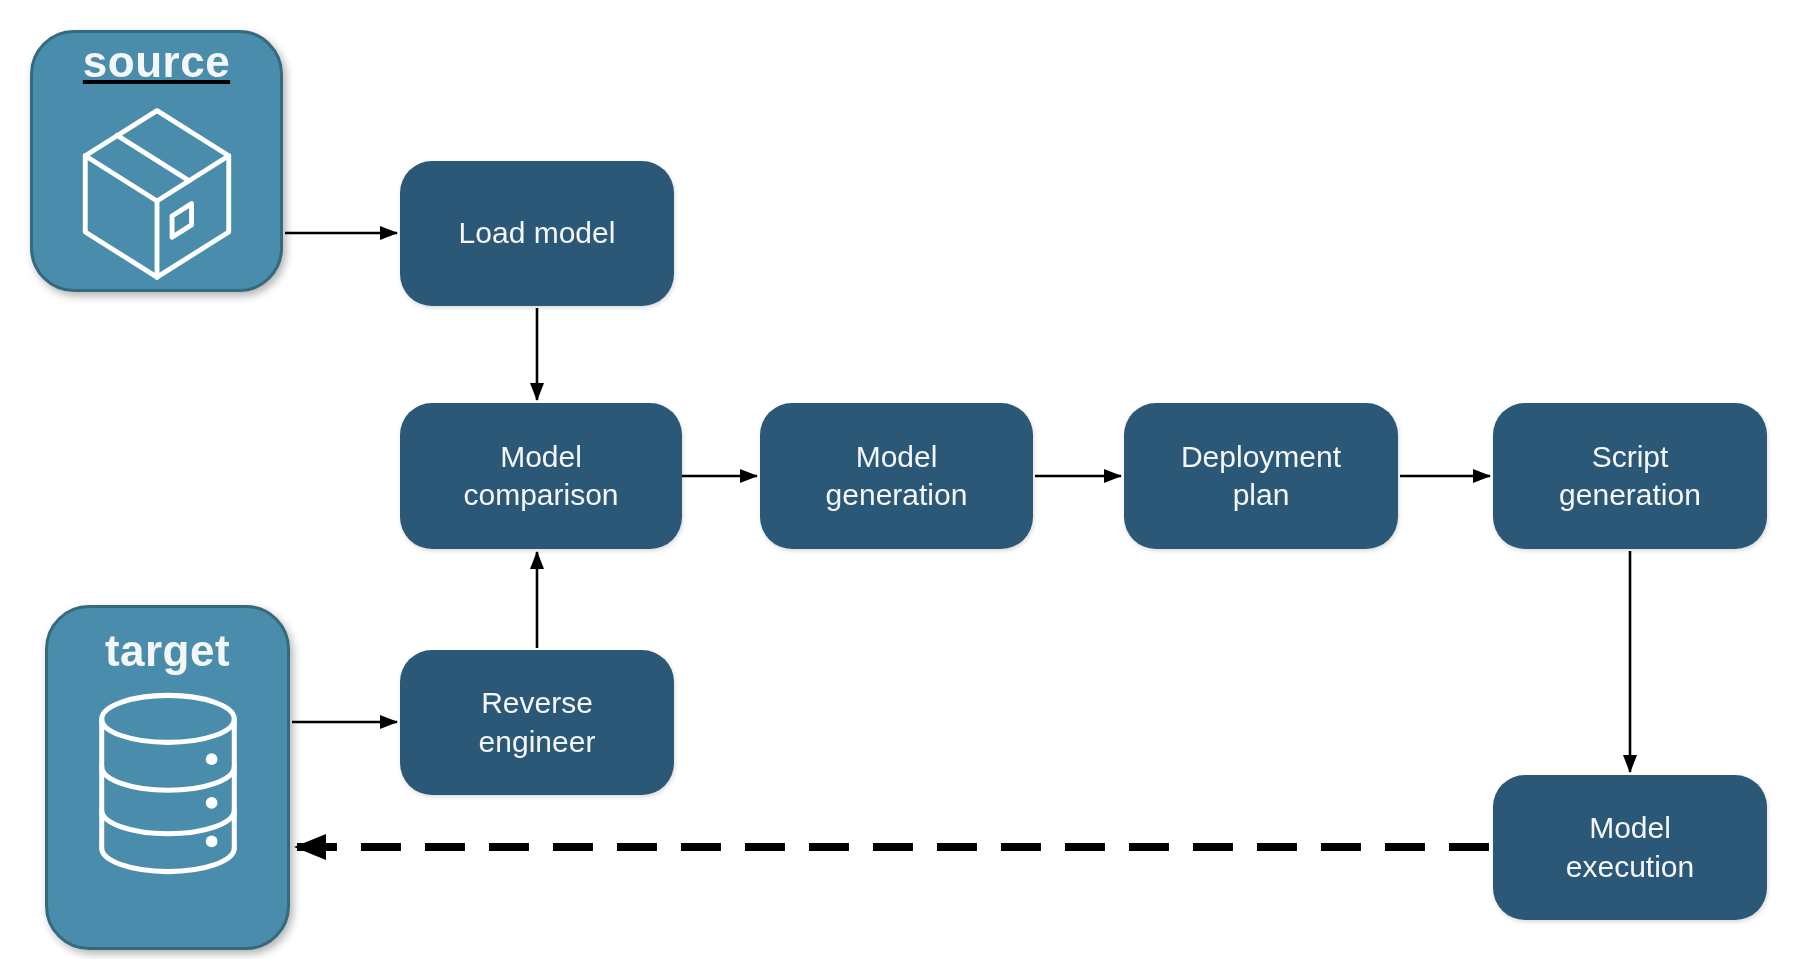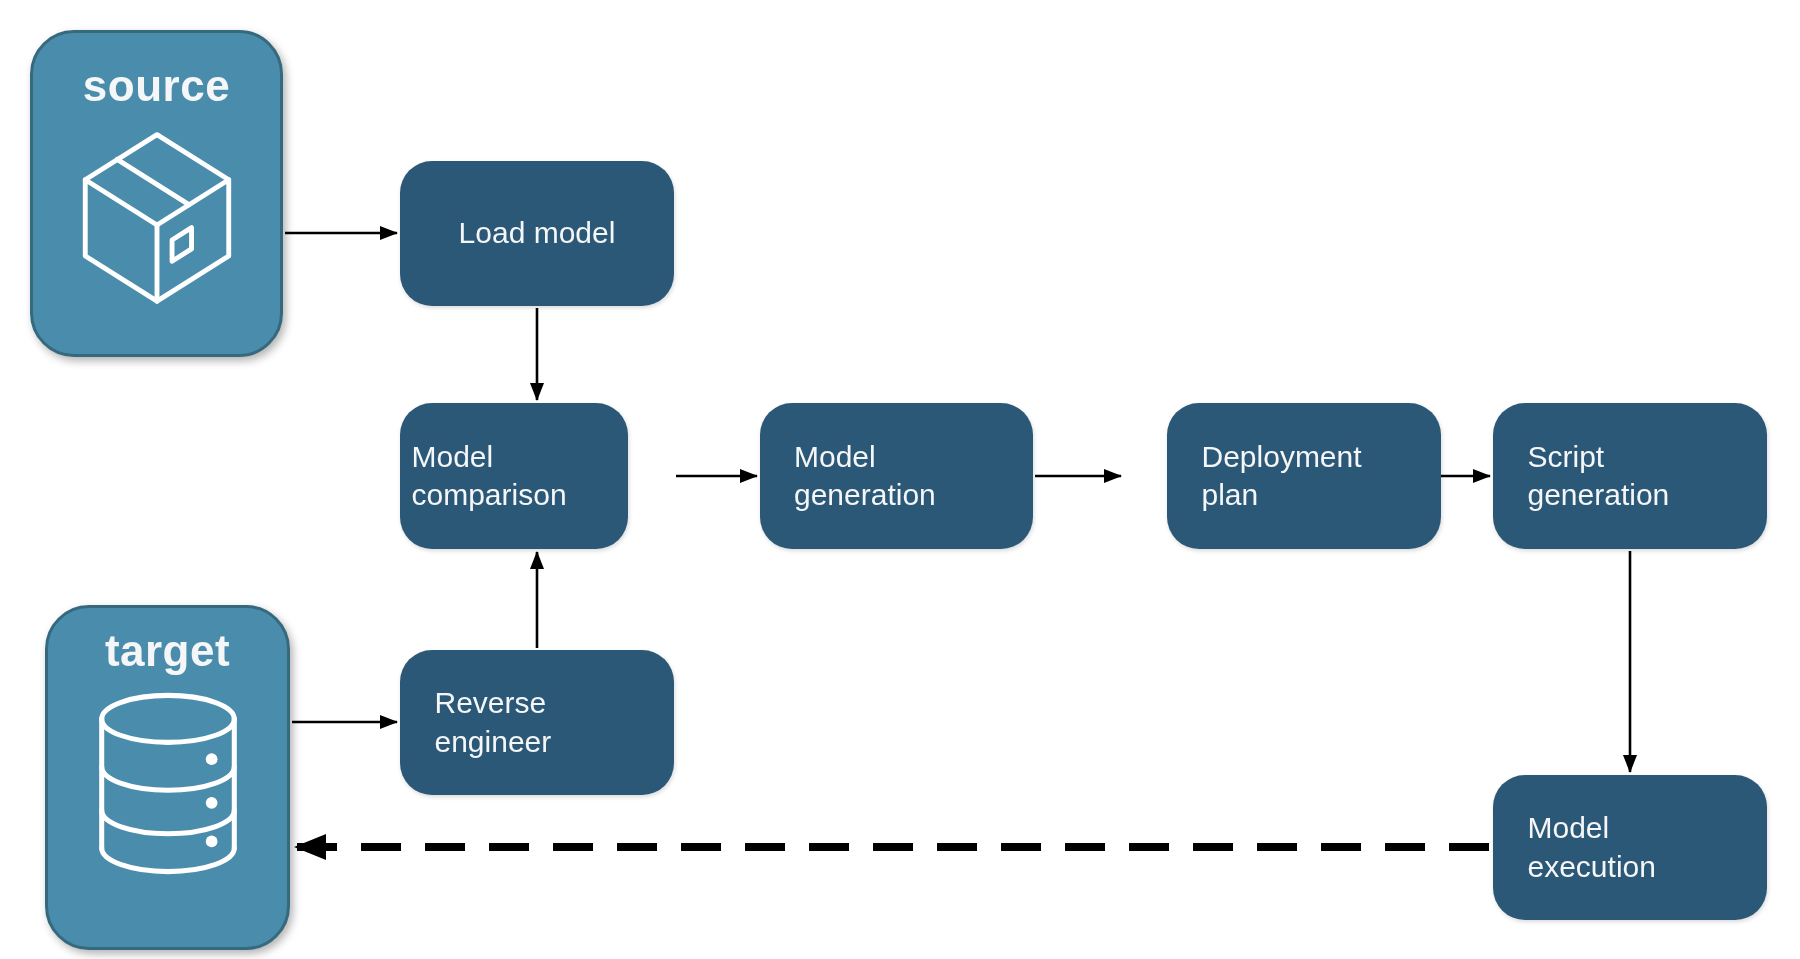--- a/index.html
+++ b/index.html
@@ -38,46 +38,46 @@
     align-items: center;
     box-shadow: 3px 4px 8px rgba(0,0,0,0.30);
   }
   .container-label {
     color: var(--label-text, #FFFFFF);
     font-size: 44px;
     font-weight: 700;
     letter-spacing: 0.5px;
     line-height: 1.15;
   }
-  .source-box { left: 30px; top: 30px; width: 253px; height: 327px; padding-top: 28px; }
+  .source-box { left: 30px; top: 30px; width: 253px; height: 262px; padding-top: 4px; text-decoration: underline; }
   .target-box { left: 45px; top: 605px; width: 245px; height: 345px; padding-top: 18px; }
   .source-box .icon-wrap { margin-top: 12px; }
   .target-box .icon-wrap { margin-top: 10px; }
 
   .node {
     position: absolute;
     background: var(--node-fill, #2C5877);
     border-radius: 32px;
     display: flex;
     align-items: center;
     justify-content: center;
-    text-align: left;
+    text-align: center;
     box-shadow: 1px 2px 4px rgba(0,0,0,0.15);
   }
   .node-label {
     display: inline-block;
     max-width: 205px;
     color: var(--label-text, #F4F6F7);
     font-size: 30px;
     line-height: 1.27;
   }
   .node-load-model        { left: 400px;  top: 161px; width: 274px; height: 145px; }
-  .node-model-comparison  { left: 400px;  top: 403px; width: 228px; height: 146px; }
+  .node-model-comparison  { left: 400px;  top: 403px; width: 282px; height: 146px; }
   .node-model-differences { left: 760px;  top: 403px; width: 273px; height: 146px; }
-  .node-deployment-plan   { left: 1124px; top: 403px; width: 274px; height: 146px; margin-left: 43px; }
+  .node-deployment-plan   { left: 1124px; top: 403px; width: 274px; height: 146px; }
   .node-script-generation { left: 1493px; top: 403px; width: 274px; height: 146px; }
   .node-reverse-engineer  { left: 400px;  top: 650px; width: 274px; height: 145px; }
   .node-script-execution  { left: 1493px; top: 775px; width: 274px; height: 145px; }
 </style>
 </head>
 <body>
 
 <div class="canvas">
 
   <svg class="edges-layer" width="1800" height="959" viewBox="0 0 1800 959" xmlns="http://www.w3.org/2000/svg">

